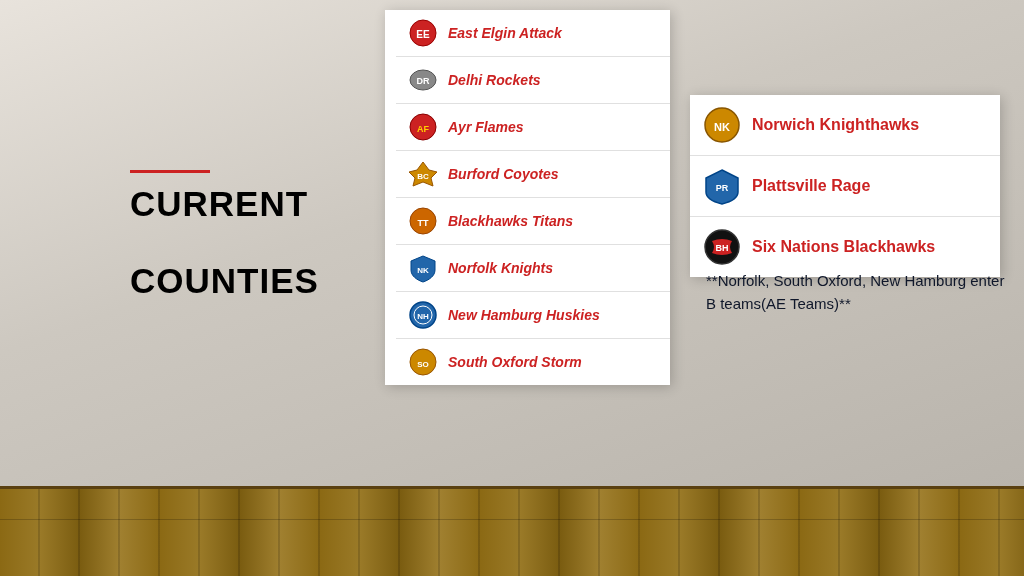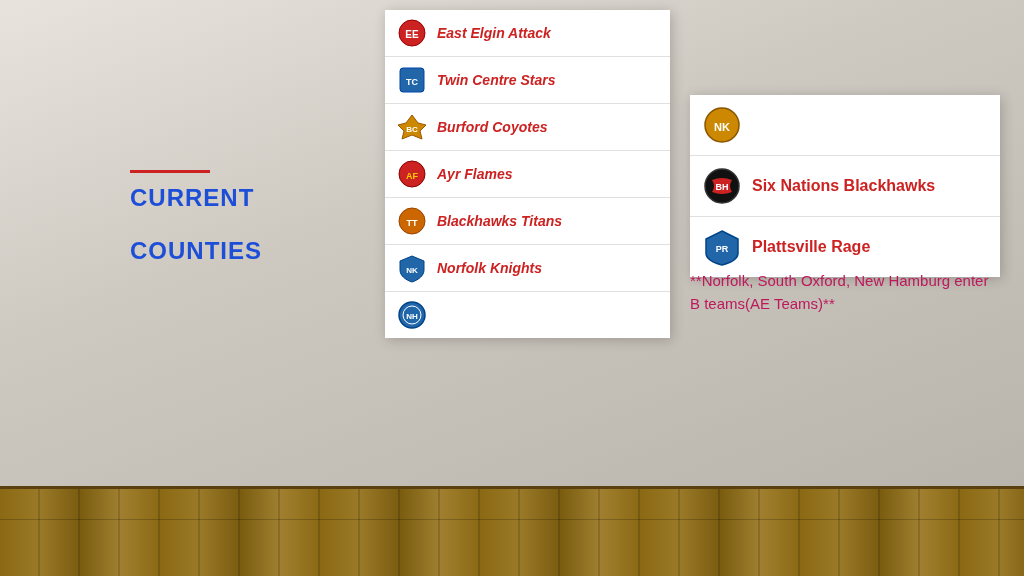--- a/index.html
+++ b/index.html
@@ -68,36 +68,37 @@
 
     .title-line {
       display: block;
       width: 80px;
       height: 3px;
       background: #cc2222;
       margin-bottom: 12px;
     }
 
     .title-text {
-      font-size: 24px;
+      font-size: 35px;
       font-weight: 900;
-      color: #1d4ed8;
+      color: #000000;
       line-height: 1.1;
       text-transform: uppercase;
       letter-spacing: 1px;
     }
 
     
     .teams-card {
       position: absolute;
       top: 10px;
       left: 385px;
       width: 285px;
       background: white;
       box-shadow: 2px 2px 12px rgba(0,0,0,0.2);
+      padding-left: 11px;
     }
 
     .team-row {
       display: flex;
       align-items: center;
       padding: 8px 12px;
       border-bottom: 1px solid #e0e0e0;
       min-height: 40px;
     }
 
@@ -147,24 +148,24 @@
     .right-team-name {
       font-size: 16px;
       font-weight: 700;
       color: #cc2222;
     }
 
     
     .notes {
       position: absolute;
       top: 270px;
-      left: 690px;
+      left: 706px;
       width: 310px;
       font-size: 15px;
-      color: #be185d;
+      color: #0f172a;
       line-height: 1.5;
       font-weight: 500;
     }
 
     
     svg { overflow: visible; }
   </style>
 </head>
 <body>
 
@@ -185,50 +186,50 @@
   <div class="team-row">
     <div class="team-logo">
       <svg width="28" height="28" viewBox="0 0 28 28">
         <circle cx="14" cy="14" r="13" fill="#cc2222" stroke="#990000" stroke-width="1"></circle>
         <text x="14" y="19" text-anchor="middle" font-size="10" fill="white" font-weight="bold">EE</text>
       </svg>
     </div>
     <span class="team-name">East Elgin Attack</span>
   </div>
 
-
-
-  <div class="team-row">
-    <div class="team-logo">
-      <svg width="28" height="28" viewBox="0 0 28 28">
-        <rect x="2" y="2" width="24" height="24" rx="3" fill="#2266aa" stroke="#0044aa" stroke-width="1"></rect>
-        <text x="14" y="19" text-anchor="middle" font-size="9" fill="white" font-weight="bold">TC</text>
-      </svg>
-    </div>
-    <span class="team-name">Twin Centre Stars</span>
+  <div class="team-row">
+    <div class="team-logo">
+      <svg width="28" height="28" viewBox="0 0 28 28">
+        <ellipse cx="14" cy="14" rx="13" ry="10" fill="#888" stroke="#555" stroke-width="1"></ellipse>
+        <text x="14" y="18" text-anchor="middle" font-size="9" fill="white" font-weight="bold">DR</text>
+      </svg>
+    </div>
+    <span class="team-name">Delhi Rockets</span>
+  </div>
+
+
+
+  <div class="team-row">
+    <div class="team-logo">
+      <svg width="28" height="28" viewBox="0 0 28 28">
+        <circle cx="14" cy="14" r="13" fill="#cc2222" stroke="#880000" stroke-width="1"></circle>
+        <text x="14" y="19" text-anchor="middle" font-size="9" fill="#ffcc00" font-weight="bold">AF</text>
+      </svg>
+    </div>
+    <span class="team-name">Ayr Flames</span>
   </div>
 
   <div class="team-row">
     <div class="team-logo">
       <svg width="28" height="28" viewBox="0 0 28 28">
         <polygon points="14,2 20,10 28,12 22,18 24,26 14,22 4,26 6,18 0,12 8,10" fill="#cc8800" stroke="#995500" stroke-width="1"></polygon>
         <text x="14" y="19" text-anchor="middle" font-size="8" fill="white" font-weight="bold">BC</text>
       </svg>
     </div>
     <span class="team-name">Burford Coyotes</span>
-  </div>
-
-  <div class="team-row">
-    <div class="team-logo">
-      <svg width="28" height="28" viewBox="0 0 28 28">
-        <circle cx="14" cy="14" r="13" fill="#cc2222" stroke="#880000" stroke-width="1"></circle>
-        <text x="14" y="19" text-anchor="middle" font-size="9" fill="#ffcc00" font-weight="bold">AF</text>
-      </svg>
-    </div>
-    <span class="team-name">Ayr Flames</span>
   </div>
 
   <div class="team-row">
     <div class="team-logo">
       <svg width="28" height="28" viewBox="0 0 28 28">
         <ellipse cx="14" cy="14" rx="13" ry="13" fill="#cc6600" stroke="#994400" stroke-width="1"></ellipse>
         <text x="14" y="19" text-anchor="middle" font-size="9" fill="white" font-weight="bold">TT</text>
       </svg>
     </div>
     <span class="team-name">Blackhawks Titans</span>
@@ -245,52 +246,63 @@
   </div>
 
   <div class="team-row">
     <div class="team-logo">
       <svg width="28" height="28" viewBox="0 0 28 28">
         <circle cx="14" cy="14" r="13" fill="#2266aa" stroke="#004488" stroke-width="1.5"></circle>
         <circle cx="14" cy="14" r="9" fill="none" stroke="white" stroke-width="1"></circle>
         <text x="14" y="18" text-anchor="middle" font-size="8" fill="white" font-weight="bold">NH</text>
       </svg>
     </div>
-  </div>
-
+    <span class="team-name">New Hamburg Huskies</span>
+  </div>
+
+  <div class="team-row">
+    <div class="team-logo">
+      <svg width="28" height="28" viewBox="0 0 28 28">
+        <circle cx="14" cy="14" r="13" fill="#cc8800" stroke="#995500" stroke-width="1"></circle>
+        <text x="14" y="19" text-anchor="middle" font-size="8" fill="white" font-weight="bold">SO</text>
+      </svg>
+    </div>
+    <span class="team-name">South Oxford Storm</span>
+  </div>
 </div>
 
 <div class="right-card">
 
   <div class="right-team-row">
     <div class="team-logo" style="width:36px;height:36px;margin-right:12px;">
       <svg width="36" height="36" viewBox="0 0 36 36">
         <circle cx="18" cy="18" r="17" fill="#cc8800" stroke="#885500" stroke-width="1.5"></circle>
         <text x="18" y="24" text-anchor="middle" font-size="11" fill="white" font-weight="bold">NK</text>
       </svg>
     </div>
+    <span class="right-team-name">Norwich Knighthawks</span>
+  </div>
+
+  <div class="right-team-row">
+    <div class="team-logo" style="width:36px;height:36px;margin-right:12px;">
+      <svg width="36" height="36" viewBox="0 0 36 36">
+        <path d="M18,2 L34,10 L34,24 C34,30 26,34 18,36 C10,34 2,30 2,24 L2,10 Z" fill="#2266aa" stroke="#004488" stroke-width="1.5"></path>
+        <text x="18" y="23" text-anchor="middle" font-size="9" fill="white" font-weight="bold">PR</text>
+      </svg>
+    </div>
+    <span class="right-team-name">Plattsville Rage</span>
   </div>
 
   <div class="right-team-row">
     <div class="team-logo" style="width:36px;height:36px;margin-right:12px;">
       <svg width="36" height="36" viewBox="0 0 36 36">
         <circle cx="18" cy="18" r="17" fill="#111" stroke="#333" stroke-width="1.5"></circle>
         <path d="M8,12 Q18,8 28,12 Q24,18 28,24 Q18,28 8,24 Q12,18 8,12 Z" fill="#cc2222"></path>
         <text x="18" y="22" text-anchor="middle" font-size="9" fill="white" font-weight="bold">BH</text>
       </svg>
     </div>
     <span class="right-team-name">Six Nations Blackhawks</span>
   </div>
-
-  <div class="right-team-row">
-    <div class="team-logo" style="width:36px;height:36px;margin-right:12px;">
-      <svg width="36" height="36" viewBox="0 0 36 36">
-        <path d="M18,2 L34,10 L34,24 C34,30 26,34 18,36 C10,34 2,30 2,24 L2,10 Z" fill="#2266aa" stroke="#004488" stroke-width="1.5"></path>
-        <text x="18" y="23" text-anchor="middle" font-size="9" fill="white" font-weight="bold">PR</text>
-      </svg>
-    </div>
-    <span class="right-team-name">Plattsville Rage</span>
-  </div>
 </div>
 
 <div class="notes">
   <span>**Norfolk, South Oxford, New Hamburg enter B teams(AE Teams)**</span>
 </div>
 
 </body></html>

